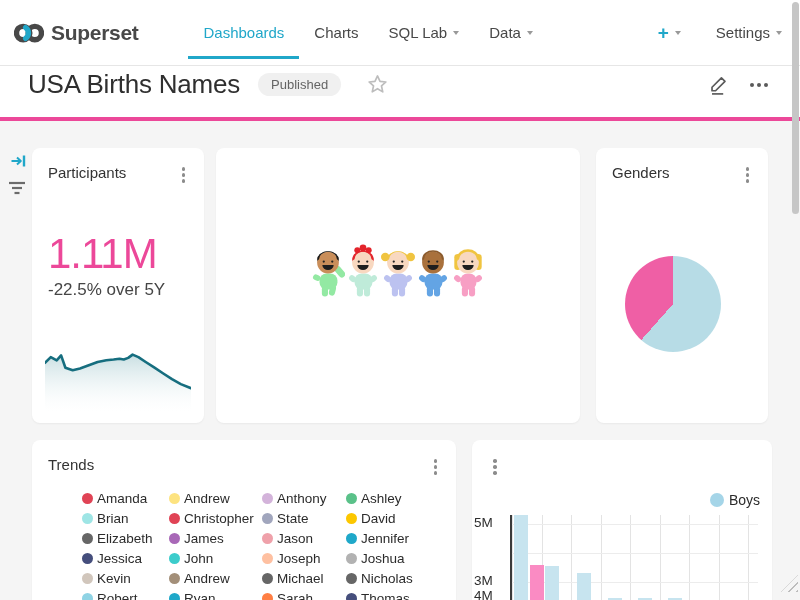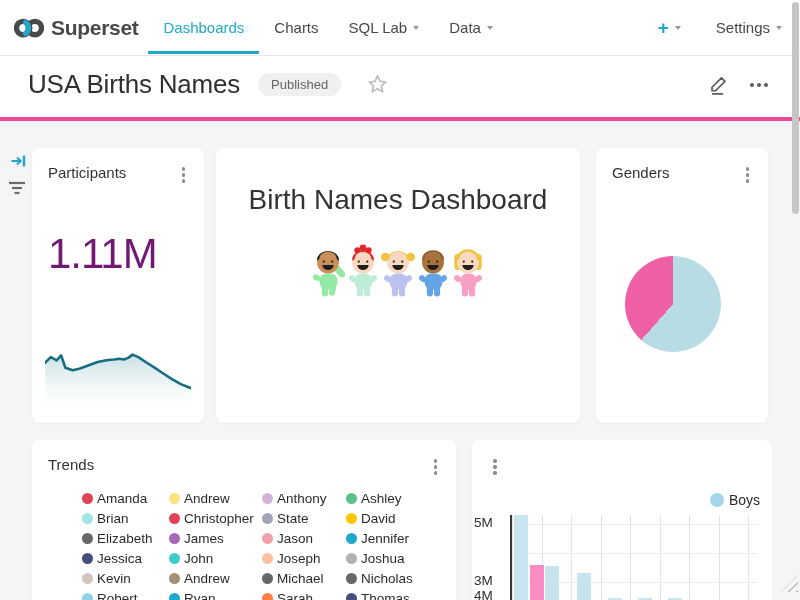--- a/index.html
+++ b/index.html
@@ -1,22 +1,22 @@
 <!DOCTYPE html>
 <html><head>
 <meta charset="utf-8">
 <style>
   * { margin:0; padding:0; box-sizing:border-box; }
   html,body { width:800px; height:600px; overflow:hidden; background:#F5F5F5;
               font-family:"Liberation Sans", sans-serif; color:#333; }
   #app { position:relative; width:800px; height:600px; overflow:hidden; }
 
   
-  .nav { position:absolute; top:0; left:0; width:800px; height:56px; background:#fff;
-         border-bottom:1px solid #E6E6E6; display:flex; align-items:center; padding:0 14px; z-index:5; }
+  .nav { position:absolute; top:0; left:0; width:800px; height:66px; background:#fff;
+         border-bottom:1px solid #E6E6E6; display:flex; align-items:center; padding:0 14px; z-index:5;gap:40px; }
   .brand { display:flex; align-items:center; gap:7px; margin-right:10px; }
   .brand-name { font-size:21px; font-weight:bold; color:#484848; letter-spacing:-0.3px; }
   .nav-menu { display:flex; height:52px; }
   .nav-item { height:52px; display:flex; align-items:center; padding:8px 15px; font-size:15px;
               color:#484848; cursor:pointer; position:relative; }
   .nav-item.active { color:#20A7C9; }
   .nav-item.active::after { content:""; position:absolute; left:0; right:0; bottom:0; height:3px; background:#20A7C9; }
   .caret { width:0; height:0; border-left:3.5px solid transparent; border-right:3.5px solid transparent;
            border-top:4.5px solid #999; margin-left:6px; }
   .nav-right { margin-left:auto; display:flex; align-items:center; }
@@ -39,21 +39,21 @@
   .rail-icon { position:absolute; cursor:pointer; }
 
   
   .card { position:absolute; background:#fff; border-radius:8px; box-shadow:0 1px 2px rgba(0,0,0,0.05); }
   .card-head { display:flex; align-items:flex-start; justify-content:space-between; padding:16px 14px 0 16px; }
   .card-title { font-size:15px; font-weight:500; color:#333; }
   .kebab { display:flex; flex-direction:column; gap:2.5px; cursor:pointer; padding:3px 5px; }
   .kebab i { width:3.5px; height:3.5px; border-radius:50%; background:#8C8C8C; }
 
   #card-participants { left:32px; top:148px; width:172px; height:275px; }
-  .big-number { position:absolute; left:16px; top:82px; font-size:42px; font-weight:500; color:#701a75; letter-spacing:-1px; }
+  .big-number { position:absolute; left:16px; top:82px; font-size:42px; font-weight:500; color:#ec4899; letter-spacing:-1px; }
   .delta { position:absolute; left:16px; top:132px; font-size:17px; color:#454545; }
   #spark { position:absolute; left:13px; top:182px; }
 
   #card-header { left:216px; top:148px; width:364px; height:275px; }
   .md-heading { position:absolute; top:36px; left:0; width:100%; text-align:center; font-size:28px;
                 font-weight:500; color:#333; }
   .kids-row { position:absolute; top:95px; left:0; width:100%; display:flex; justify-content:center; gap:1px; }
 
   #card-genders { left:596px; top:148px; width:172px; height:275px; }
   #pie { position:absolute; left:29px; top:108px; width:96px; height:96px; border-radius:50%; }
@@ -165,34 +165,34 @@
   <div class="card" id="card-participants">
     <div class="card-head">
       <span class="card-title">Participants</span>
       <span class="kebab">
           <i></i>
           <i></i>
           <i></i>
         </span>
     </div>
     <div class="big-number">1.11M</div>
+    <div class="delta">-22.5% over 5Y</div>
     <svg id="spark" width="146" height="82" viewBox="0 0 146 82">
       <defs>
         <linearGradient id="sparkfill" x1="0" y1="0" x2="0" y2="1">
           <stop offset="0" stop-opacity="0.85" stop-color="#BFD9DD"></stop>
           <stop offset="1" stop-opacity="0.15" stop-color="#FFFFFF"></stop>
         </linearGradient>
       </defs>
       <path id="spark-area" fill="url(#sparkfill)" stroke="none" d="M0.0,32.8 L5.8,27.1 L11.7,30.3 L16.1,25.4 L20.4,37.7 L27.7,40.2 L35.0,38.5 L43.8,35.3 L52.6,32.0 L61.3,30.3 L68.6,29.5 L74.5,28.7 L78.8,29.5 L83.2,27.9 L87.6,24.6 L93.4,27.1 L100.7,32.0 L109.5,37.7 L118.3,43.5 L127.0,49.2 L135.8,54.1 L146.0,58.2 L146,82 L0,82 Z"></path>
       <path id="spark-line" fill="none" stroke-width="2.6" stroke-linejoin="round" stroke-linecap="round" d="M0.0,32.8 L5.8,27.1 L11.7,30.3 L16.1,25.4 L20.4,37.7 L27.7,40.2 L35.0,38.5 L43.8,35.3 L52.6,32.0 L61.3,30.3 L68.6,29.5 L74.5,28.7 L78.8,29.5 L83.2,27.9 L87.6,24.6 L93.4,27.1 L100.7,32.0 L109.5,37.7 L118.3,43.5 L127.0,49.2 L135.8,54.1 L146.0,58.2" stroke="#166E7F"></path>
     </svg>
   </div>
 
   <div class="card" id="card-header">
-    <div class="md-heading">Birth Names Dashboard</div>
     <div class="kids-row">
 
       <svg width="34" height="58" viewBox="0 0 36 58">
         <rect x="27" y="22" width="7" height="14" rx="3.5" transform="rotate(-40 30 29)" fill="#93E9A3"></rect>
         <rect x="11.5" y="44" width="6.5" height="11" rx="3.2" fill="#93E9A3"></rect>
         <rect x="19.5" y="43" width="6.5" height="11" rx="3.2" transform="rotate(14 22.7 48.5)" fill="#93E9A3"></rect>
         <rect x="2" y="32" width="8" height="6" rx="3" transform="rotate(28 6 35)" fill="#93E9A3"></rect>
         <rect x="9" y="30.5" width="19" height="17" rx="7.5" fill="#93E9A3"></rect>
         <circle cx="18" cy="19" r="11.5" fill="#C98E5A"></circle>
         <path d="M6.5 19 a11.5 11.5 0 0 1 23 0 l0 -3 a11.5 9 0 0 0 -23 0 Z" fill="#1A1A1A"></path>

